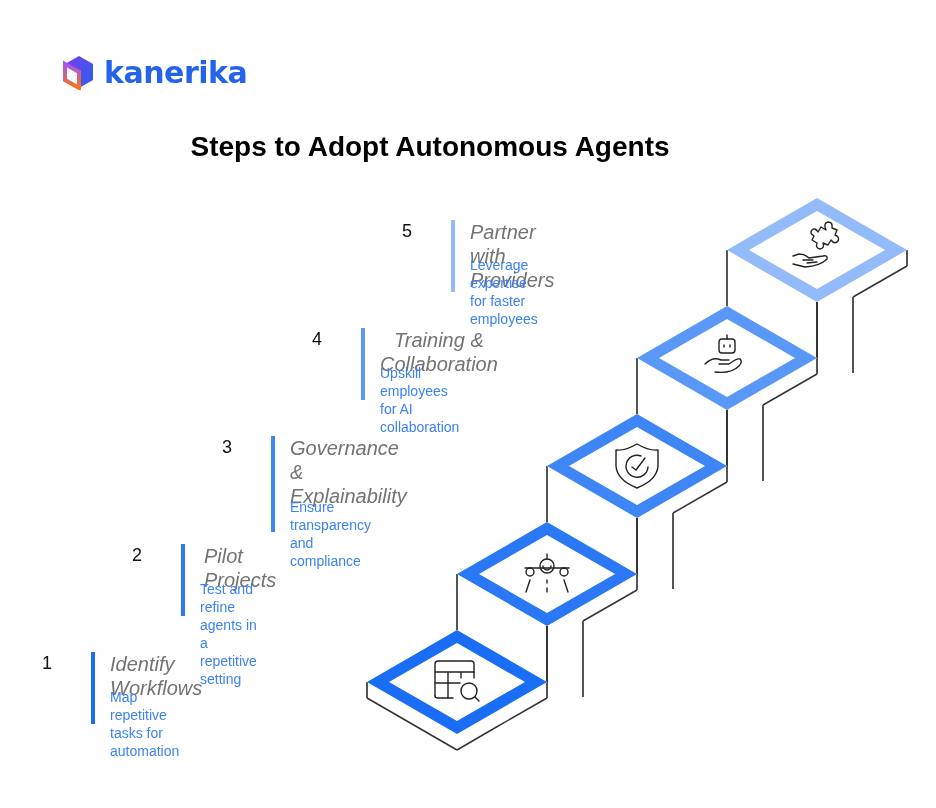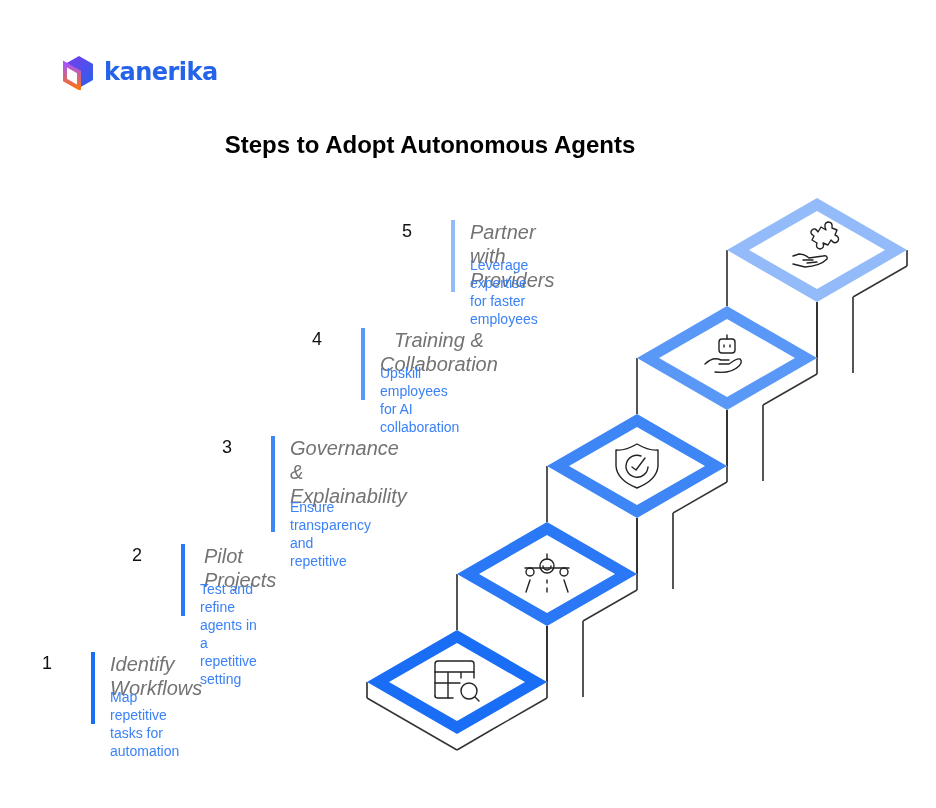--- a/index.html
+++ b/index.html
@@ -1,19 +1,19 @@
 <!DOCTYPE html>
 <html><head>
 <meta charset="utf-8">
 <style>
   html, body { margin:0; padding:0; background:#ffffff; }
   body { width:936px; height:808px; position:relative; overflow:hidden; font-family:"Liberation Sans", sans-serif; color:#111; }
   .logo { position:absolute; left:62px; top:54px; display:flex; align-items:center; gap:8px; }
-  .logo-text { font-family:"DejaVu Sans", sans-serif; font-size:24px; font-weight:bold; color:#2563eb; letter-spacing:-0.5px; }
-  .title { position:absolute; left:0; width:860px; top:131px; text-align:center; font-size:24px; font-weight:bold; color:#000; }
+  .logo-text { font-family:"DejaVu Sans", sans-serif; font-size:30px; font-weight:bold; color:#2563eb; letter-spacing:-0.5px; }
+  .title { position:absolute; left:0; width:860px; top:131px; text-align:center; font-size:28px; font-weight:bold; color:#000; }
   .stair { position:absolute; left:0; top:0; }
   .step { position:absolute; display:flex; }
   .step-num { position:absolute; font-size:18px; color:#111; }
   .step-bar { position:absolute; width:4px; }
   .step-title { position:absolute; font-size:20px; color:#737373; line-height:24px;font-style:italic; }
   .step-desc { position:absolute; font-size:14px; color:#3b82f6; line-height:18px; }
 </style>
 </head>
 <body>
 
@@ -148,21 +148,21 @@
     </div>
     <div class="step" style="left: 0px; top: 0px;">
       <div class="step-num" style="left: 222px; top: 437px;">3</div>
       <div class="step-bar" style="background: rgb(62, 134, 246); left: 271px; top: 436px; height: 96px;"></div>
       <div class="step-title" style="left: 290px; top: 436px;">
         <div>Governance &amp;</div>
         <div>Explainability</div>
       </div>
       <div class="step-desc" style="left: 290px; top: 498px;">
         <div>Ensure transparency and</div>
-        <div>repetitive</div>
+        <div>compliance</div>
       </div>
     </div>
     <div class="step" style="left: 0px; top: 0px;">
       <div class="step-num" style="left: 312px; top: 329px;">4</div>
       <div class="step-bar" style="background: rgb(90, 152, 247); left: 361px; top: 328px; height: 72px;"></div>
       <div class="step-title" style="left: 380px; top: 328px; text-align: center;">Training &amp; Collaboration</div>
       <div class="step-desc" style="left: 380px; top: 364px;">
         <div>Upskill employees for AI</div>
         <div>collaboration</div>
       </div>

